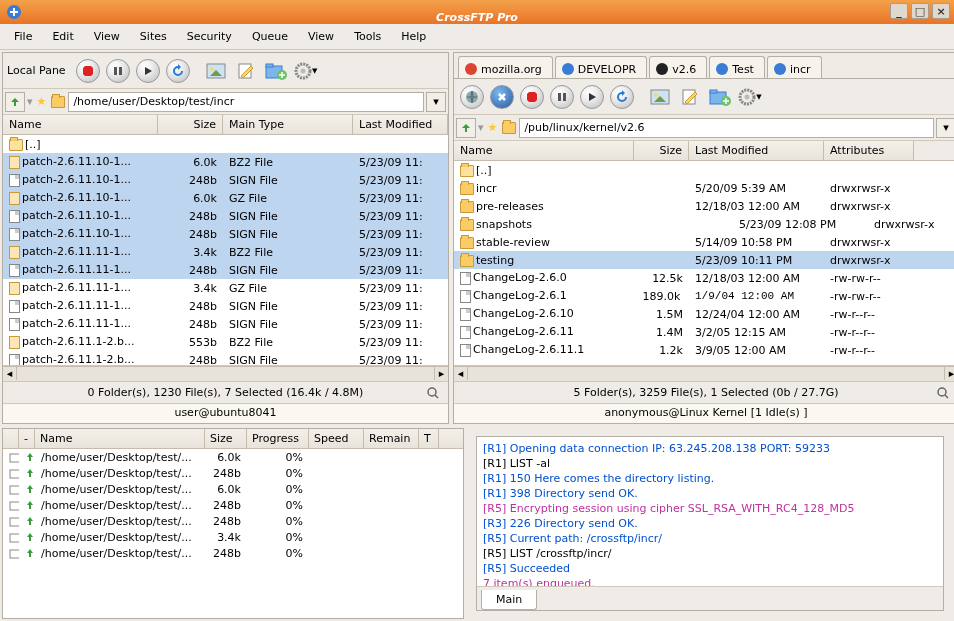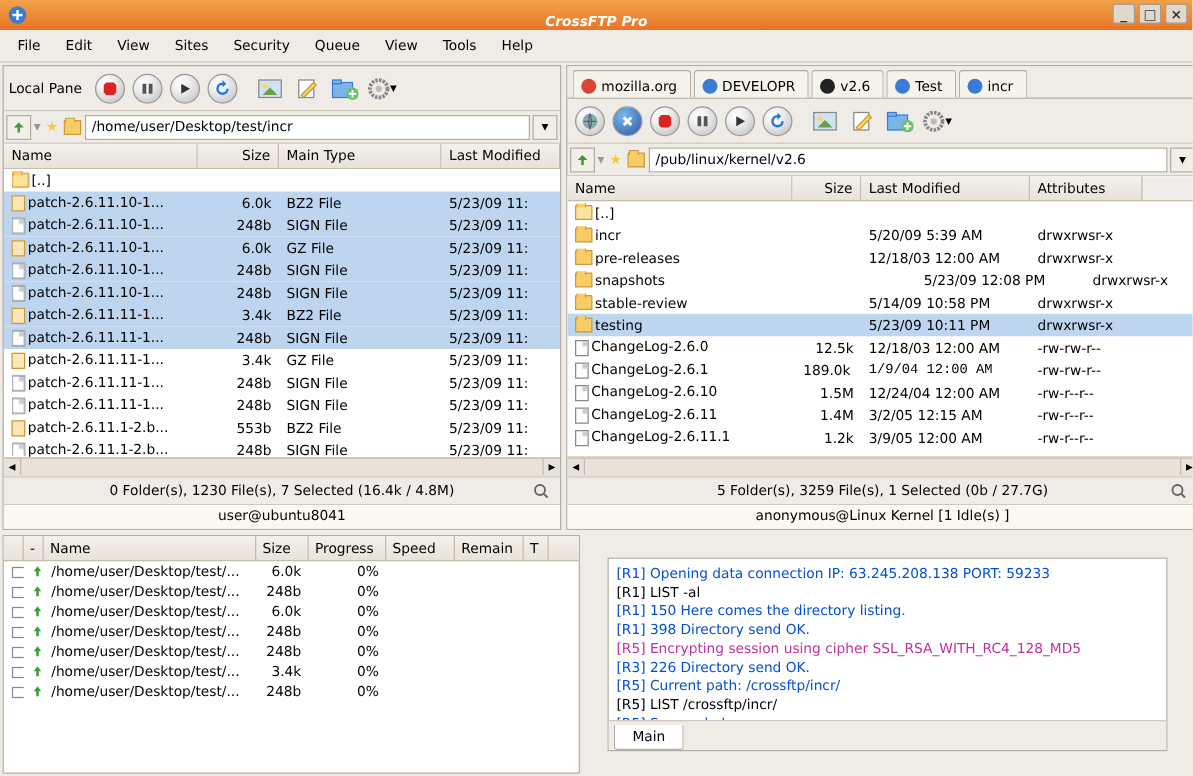--- a/index.html
+++ b/index.html
@@ -35,21 +35,21 @@
 .ic.fil::after { content:""; position:absolute; top:0; right:0; width:4px; height:4px; background:#ccc; }
 .ic.arch { background:#fce6b8; border:1px solid #c99a3a; width:11px; height:13px; }
 .statusbar { height:22px; display:flex; align-items:center; padding:0 8px; border-top:1px solid #d0c8bb; background:#efebe7; justify-content:center; position:relative; }
 .statusbar .mag { position:absolute; right:8px; }
 .userbar { height:20px; text-align:center; background:#fbf8f2; border-top:1px solid #d0c8bb; padding-top:2px; }
 .tabs { height:26px; display:flex; align-items:flex-end; padding:2px 4px 0 4px; background:#efebe7; border-bottom:1px solid #b5aea4; gap:2px; }
 .tab { height:22px; padding:3px 10px 0 6px; background:#f6f3ed; border:1px solid #b5aea4; border-bottom:none; border-radius:3px 3px 0 0; display:flex; align-items:center; gap:4px; cursor:pointer; }
 .tab .ti { width:12px; height:12px; border-radius:50%; }
 .lower { display:flex; height:195px; }
 .queue { width:462px; border:1px solid #b5aea4; margin:2px; display:flex; flex-direction:column; background:#fff; }
-.log { flex:1; border:1px solid #b5aea4; margin:20px; display:flex; flex-direction:column; background:#fff; }
+.log { flex:1; border:1px solid #b5aea4; margin:10px; display:flex; flex-direction:column; background:#fff; }
 .log-body { flex:1; padding:4px 6px; overflow:auto; font-size:11px; }
 .log-body div { line-height:15px; white-space:nowrap; }
 .log-tabs { height:24px; display:flex; align-items:flex-end; padding:0 4px; background:#efebe7; border-top:1px solid #d0c8bb; }
 .log-tab { padding:3px 14px; border:1px solid #b5aea4; border-top:none; background:#fff; border-radius:0 0 3px 3px; cursor:pointer; }
 .qhead { display:flex; background:linear-gradient(to bottom,#f4f0ea,#e8e3da); border-bottom:1px solid #c5bcad; }
 .qh { padding:3px 5px; border-right:1px solid #c5bcad; overflow:hidden; white-space:nowrap; }
 .qr { display:flex; height:16px; align-items:center; }
 svg { display:block; }
 .main-rows { display:flex; flex-direction:column; height:calc(621px - 50px); }
 .upper { flex:1; display:flex; min-height:0; }

